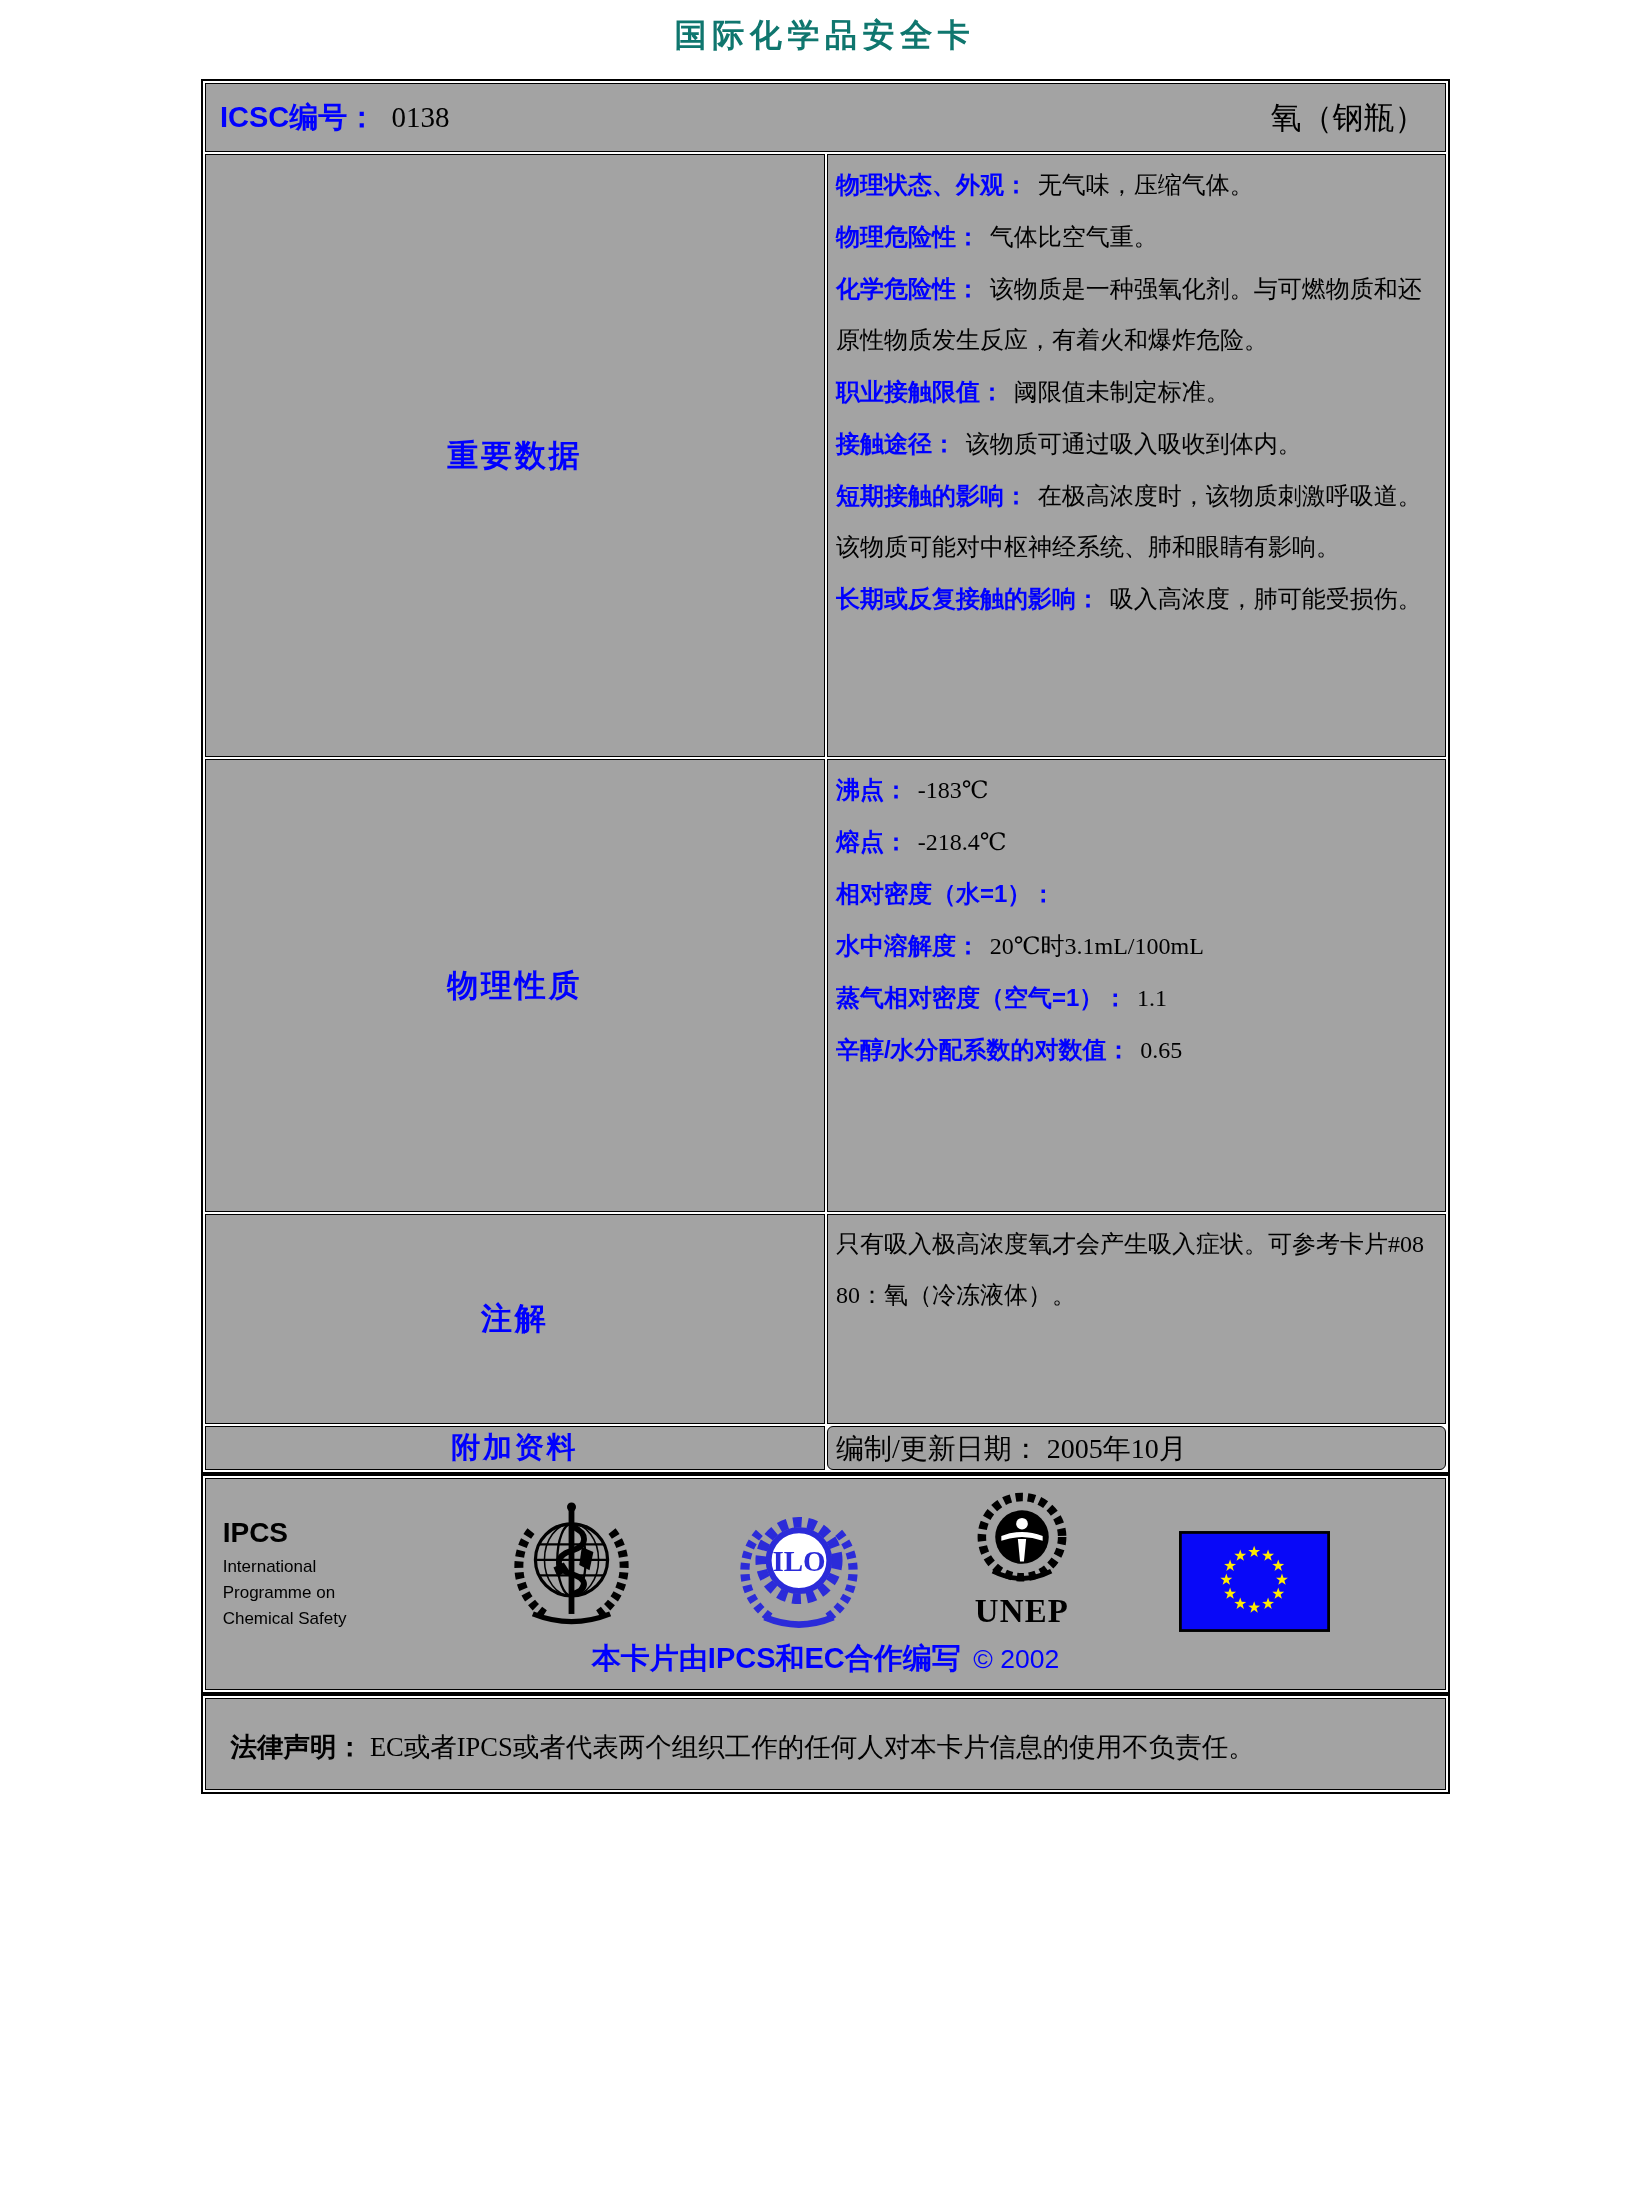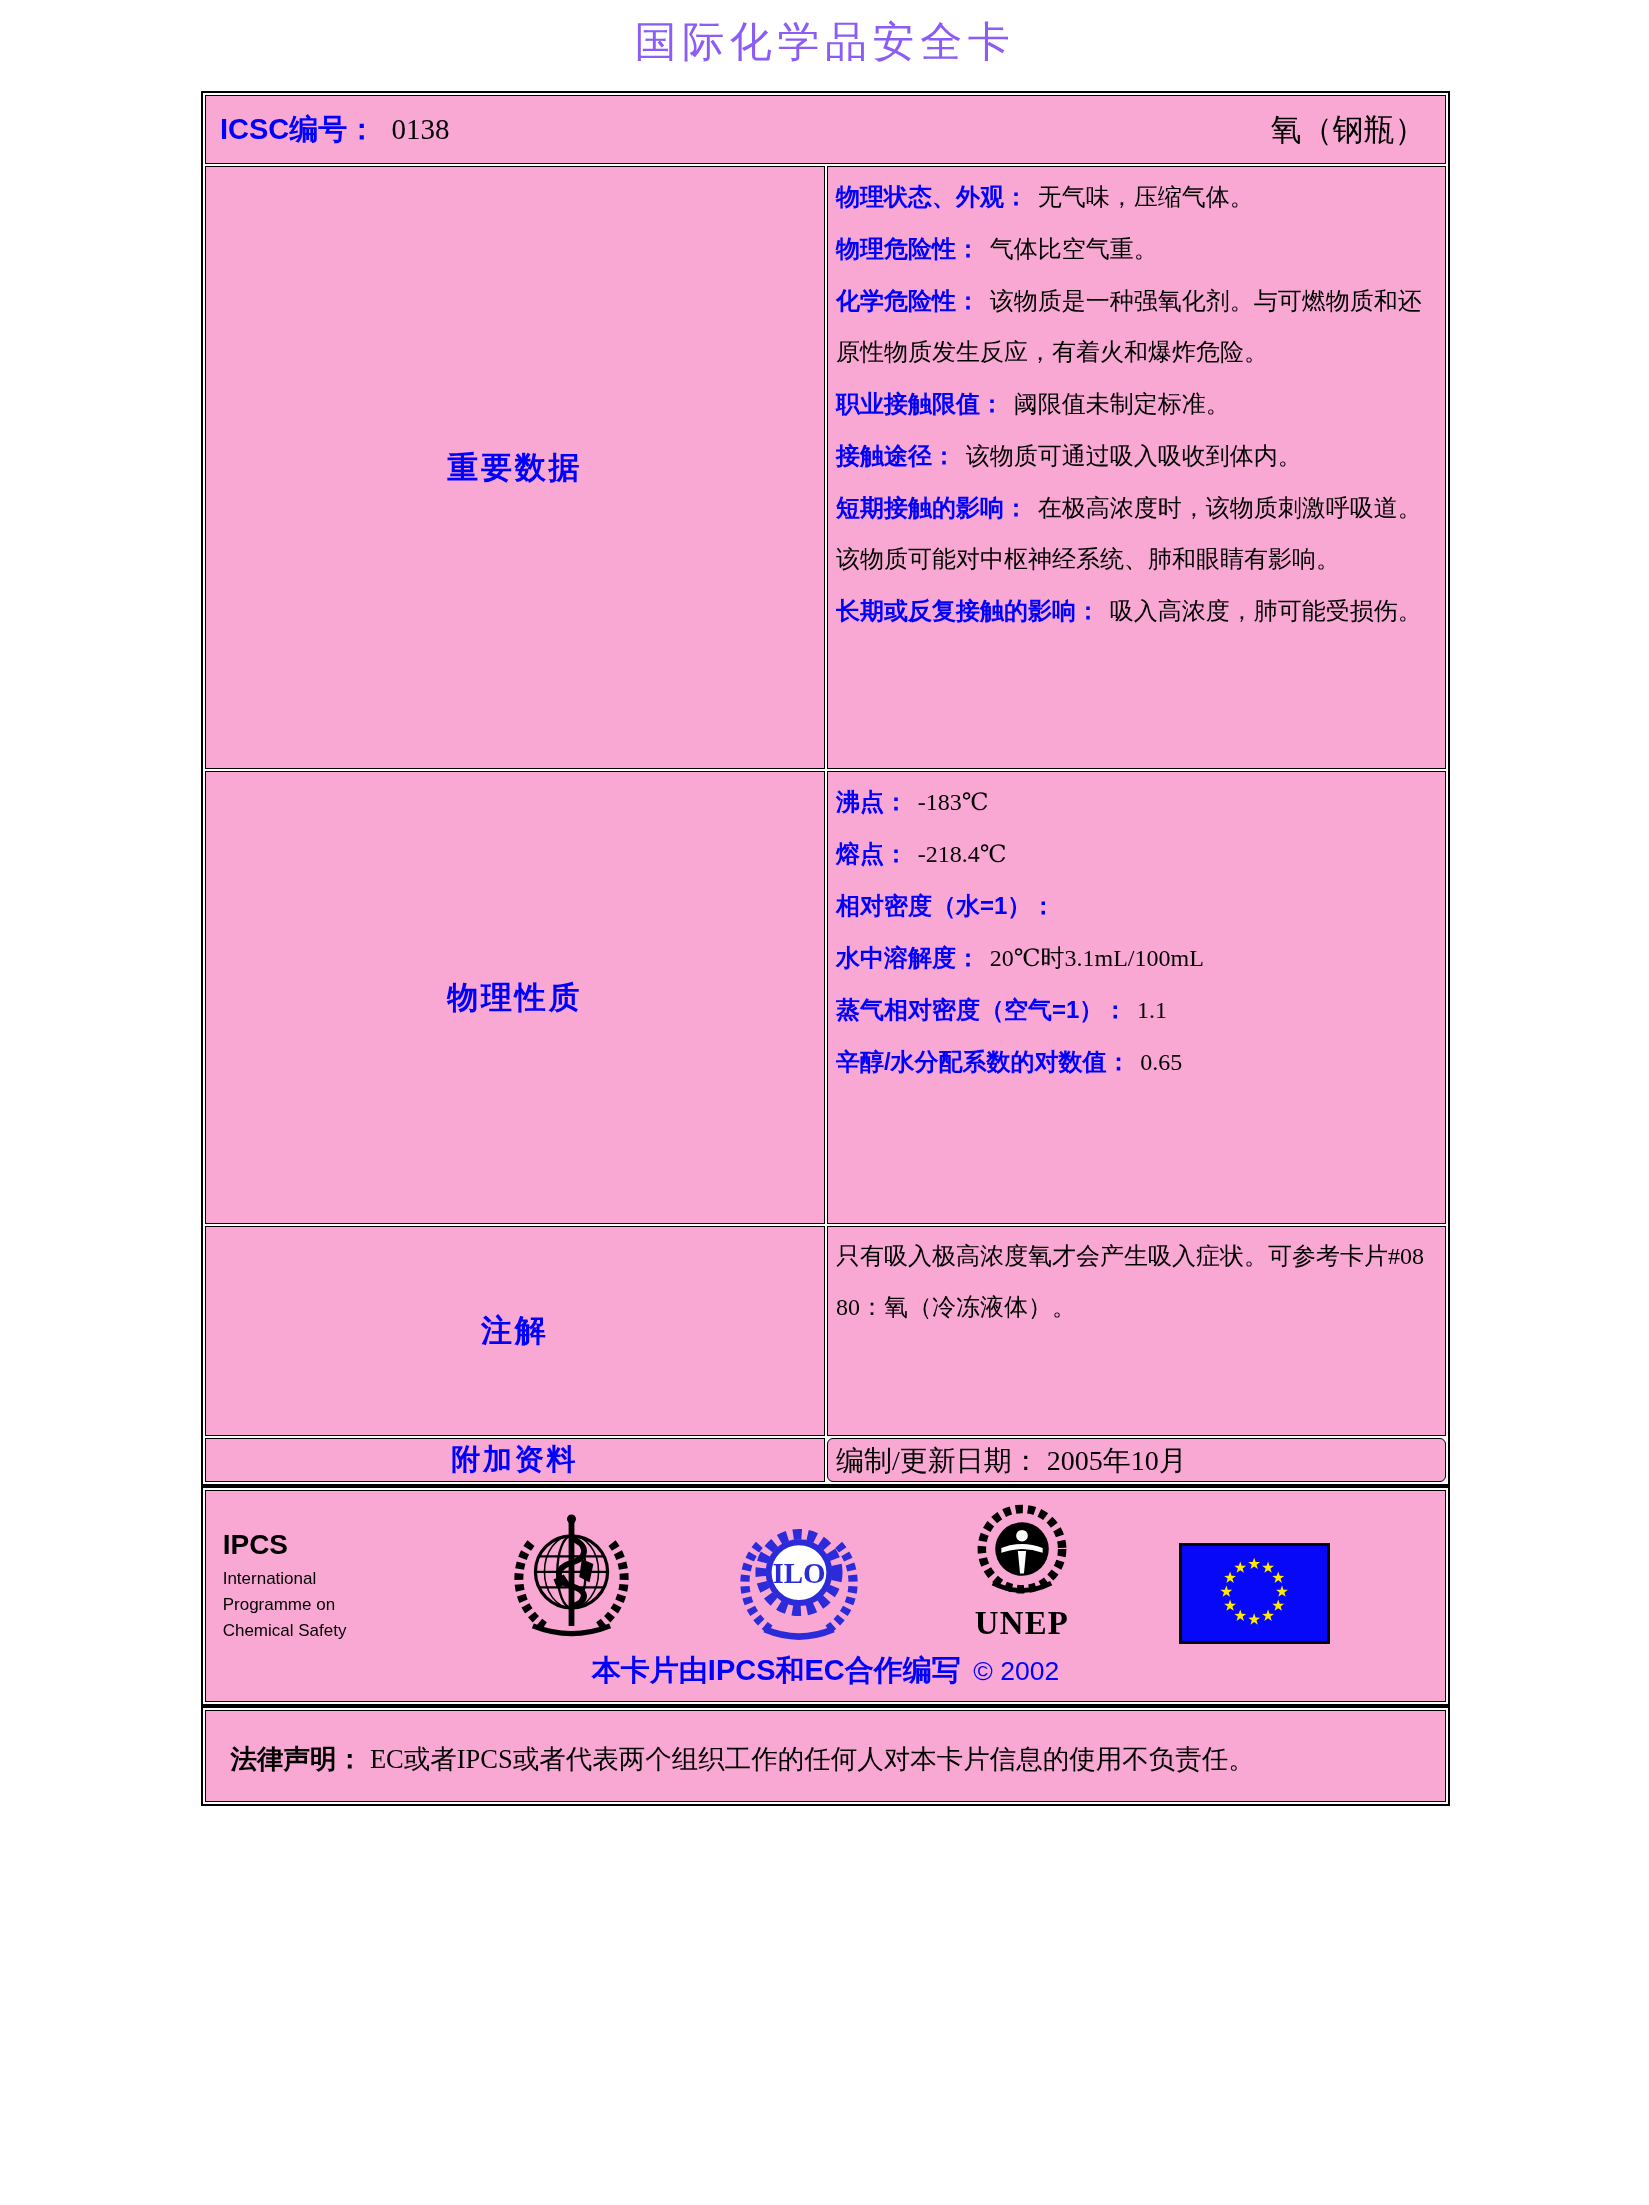--- a/index.html
+++ b/index.html
@@ -5,29 +5,29 @@
   html,body{margin:0;padding:0;background:#ffffff;}
   body{
     width:1650px;height:2205px;position:relative;
     font-family:"Liberation Serif","DejaVu Serif",serif;
     color:#000;
   }
   .page{padding-top:14px;}
   .doc-title{
     margin:0 0 21px 0;text-align:center;
     font-family:"Liberation Sans","DejaVu Sans",sans-serif;
-    font-weight:normal;font-size:42px;letter-spacing:5.6px;color:#8b5cf6;
+    font-weight:bold;font-size:32px;letter-spacing:5.6px;color:#0f766e;
   }
   .doc{width:1249px;margin-left:201px;}
   table.sheet{
     width:100%;table-layout:fixed;
     border:2.1px solid #000;border-collapse:separate;border-spacing:2.1px;
     background:#fff;margin:0;
   }
-  table.sheet td{border:1.4px solid #000;background:#f9a8d4;overflow:hidden;}
+  table.sheet td{border:1.4px solid #000;background:#a3a3a3;overflow:hidden;}
   td.side{
     width:174px;text-align:center;vertical-align:middle;
     color:#0000ff;font-family:"Liberation Sans","DejaVu Sans",sans-serif;
     font-weight:bold;font-size:31px;letter-spacing:2.8px;
   }
   td.content{
     vertical-align:top;padding:4.2px 11px 4.2px 8.4px;
     font-size:24px;line-height:51px;word-break:break-all;margin-left:36px;
   }
   td.header-cell{height:67px;vertical-align:middle;padding:0 14px;}

